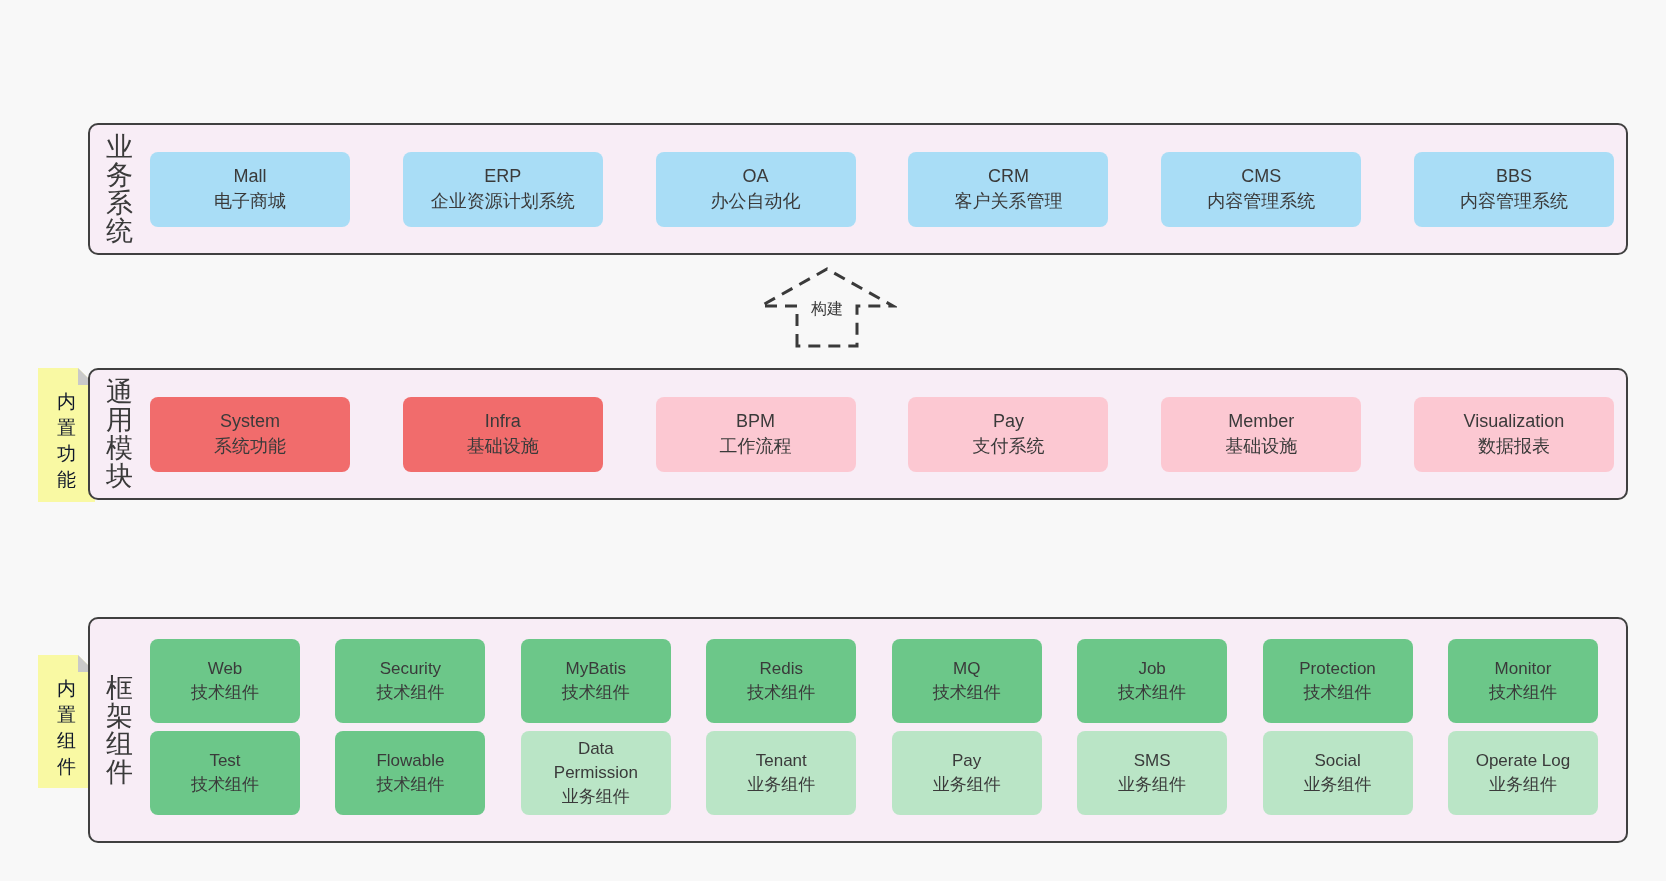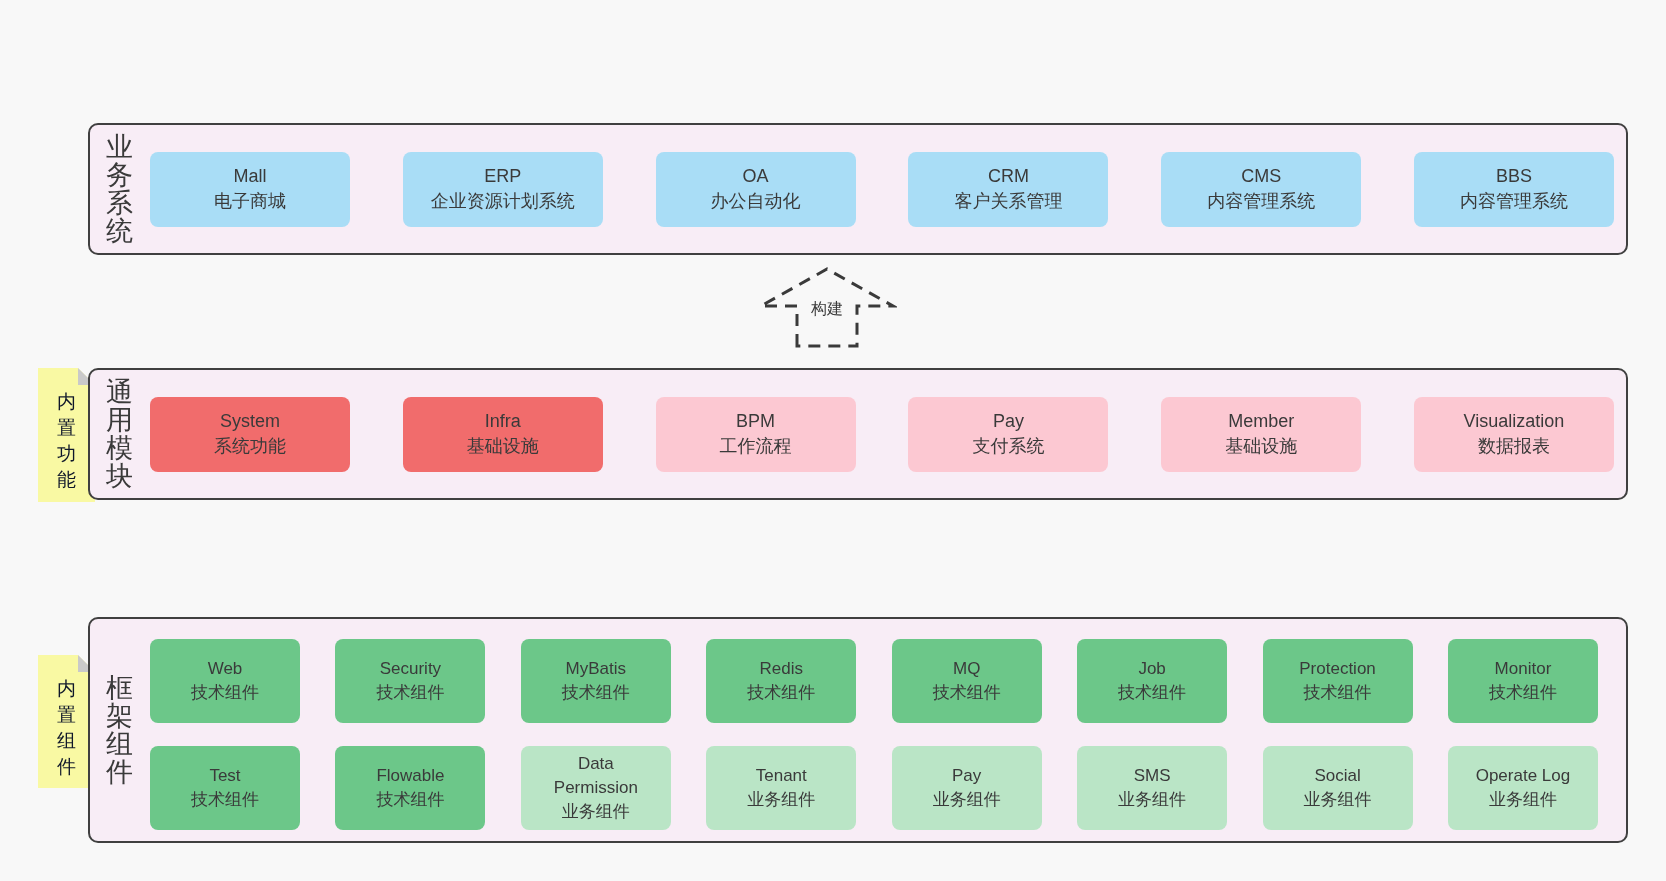--- a/index.html
+++ b/index.html
@@ -14,21 +14,21 @@
   #band-components{top:617px;height:226px;}
 
   .band-label{position:absolute;left:16px;top:50%;transform:translateY(-50%);
         width:26px;font-size:27px;line-height:28px;word-break:break-all;
         text-align:center;color:#3a3a3a;}
 
   
   .boxes{position:absolute;left:60px;right:12px;top:0;height:100%;
         display:flex;align-items:center;justify-content:space-between;}
   .rows{position:absolute;left:60px;right:28px;top:20px;
-        display:flex;flex-direction:column;gap:23px;}
+        display:flex;flex-direction:column;gap:8px;}
   .row8{display:flex;justify-content:space-between;}
 
   .box{border-radius:8px;display:flex;flex-direction:column;align-items:center;
         justify-content:center;text-align:center;box-sizing:border-box;}
   .box .bt,.box .bs{display:block;}
   .box-6{width:200px;height:75px;font-size:18px;line-height:25px;}
   .box-8{width:150px;height:84px;font-size:17px;line-height:24px;padding:0 10px;}
   .box-8 .bt{max-width:112px;}
 
   .blue{background:#a9ddf6;}

